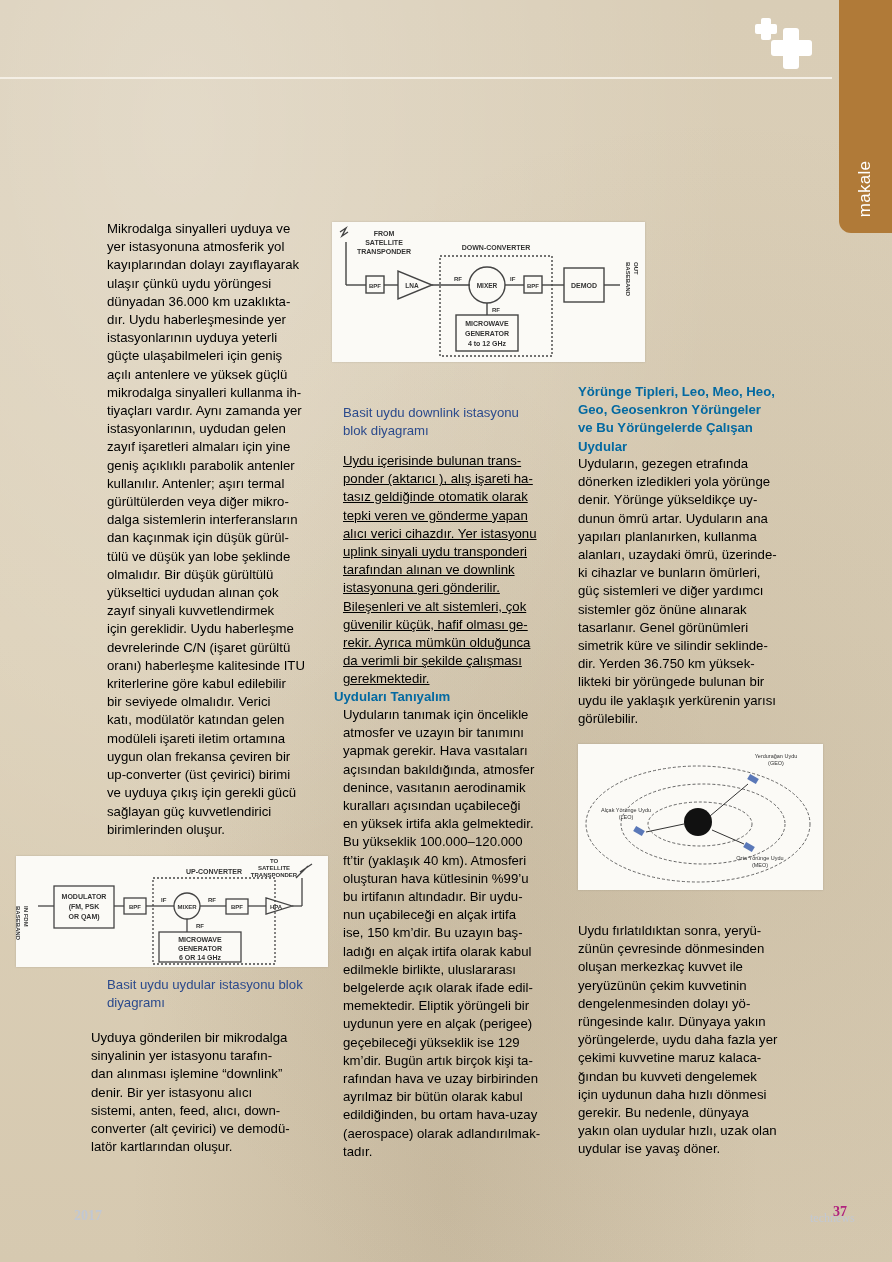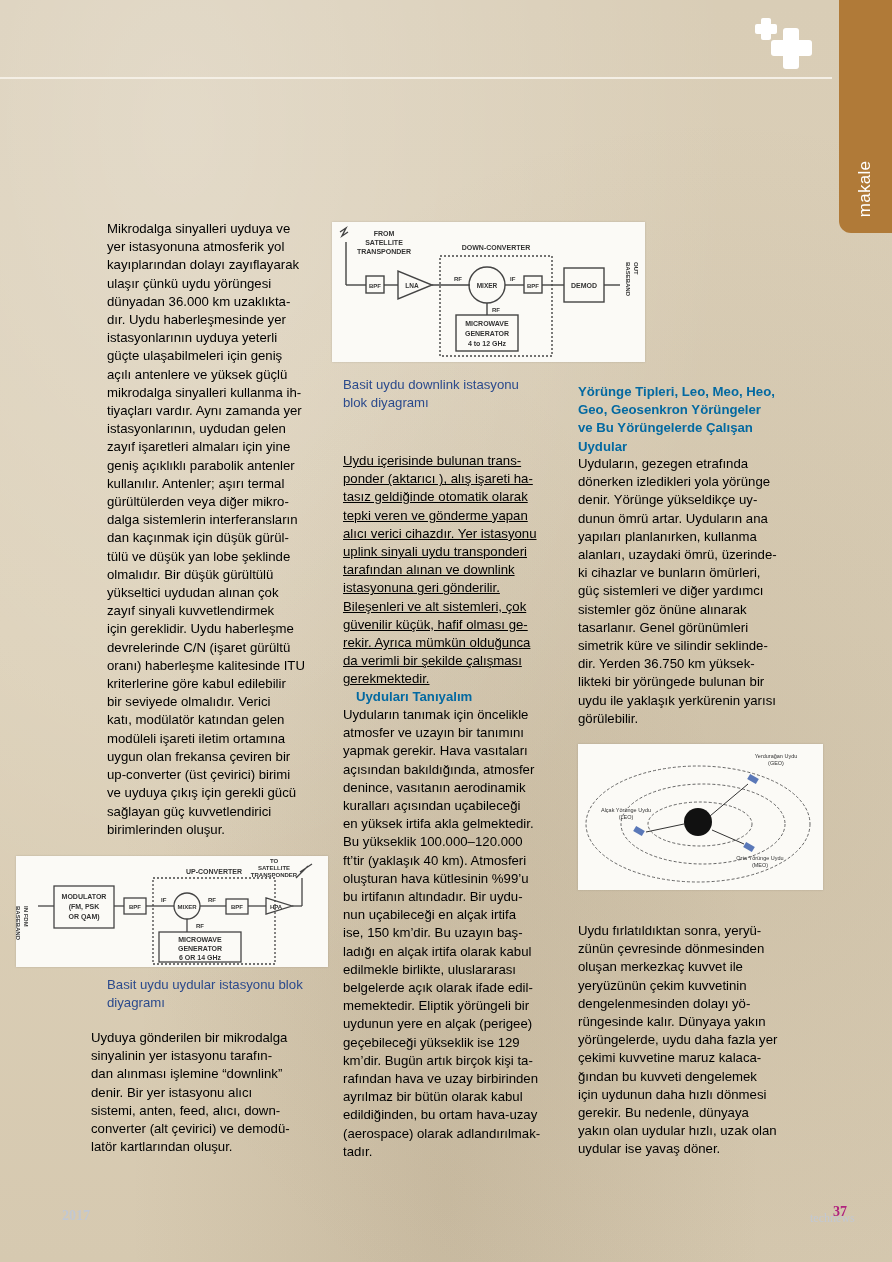--- a/index.html
+++ b/index.html
@@ -32,21 +32,21 @@
     position:absolute; font-size:13.2px; line-height:18.2px; color:#000000;
     white-space:pre-line;
   }
   .caption { position:absolute; font-size:13.2px; line-height:18.2px; color:#2b4a8c; white-space:pre-line; }
   .heading { position:absolute; font-size:13.2px; line-height:18.2px; font-weight:bold; color:#0369a1; white-space:pre-line; }
   .figure {
     position:absolute; background:#fbfaf6; box-shadow:0 0 2px rgba(0,0,0,0.15);
   }
   .figure svg { width:100%; height:100%; display:block; }
   .figure text { font-family:"Liberation Sans", sans-serif; font-weight:bold; fill:#333; }
-  .footer-year { position:absolute; left:62px; top:1208px; font-family:"Liberation Serif", serif; font-size:14px; color:#c2c8d2; font-weight:bold; }
+  .footer-year { position:absolute; left:74px; top:1208px; font-family:"Liberation Serif", serif; font-size:14px; color:#c2c8d2; font-weight:bold; }
   .footer-mag { position:absolute; left:776px; top:1211px; font-family:"Liberation Serif", serif; font-size:12px; color:#c2c8d2;margin-left:34px; }
   .footer-page { position:absolute; left:833px; top:1204px; font-family:"Liberation Serif", serif; font-size:14px; color:#b0237e; font-weight:bold; }
 </style>
 </head>
 <body>
 
 <div class="top-rule"></div>
 <div>
   <div class="plus" style="left:761px;top:18px;width:10px;height:22px;border-radius:2px;"></div>
   <div class="plus" style="left:755px;top:24px;width:22px;height:10px;border-radius:2px;"></div>
@@ -178,36 +178,36 @@
     <text x="252" y="66" font-size="7" text-anchor="middle">DEMOD</text>
     <text x="160" y="90" font-size="6">RF</text>
     <text x="155" y="104" font-size="7" text-anchor="middle">MICROWAVE</text>
     <text x="155" y="114" font-size="7" text-anchor="middle">GENERATOR</text>
     <text x="155" y="124" font-size="7" text-anchor="middle">4 to 12 GHz</text>
     <text x="294" y="40" font-size="6" transform="rotate(90 294 40)">BASEBAND</text>
     <text x="302" y="40" font-size="6" transform="rotate(90 302 40)">OUT</text>
   </svg>
 </div>
 
-<div class="caption" style="left:343px;top:376px;width:220px;">Basit uydu downlink istasyonu
+<div class="caption" style="left:343px;top:404px;width:220px;">Basit uydu downlink istasyonu
 blok diyagramı</div>
 <div class="text" style="left:343px;top:452px;width:220px;text-decoration:underline;">Uydu içerisinde bulunan trans-
 ponder (aktarıcı ), alış işareti ha-
 tasız geldiğinde otomatik olarak
 tepki veren ve gönderme yapan
 alıcı verici cihazdır. Yer istasyonu
 uplink sinyali uydu transponderi
 tarafından alınan ve downlink
 istasyonuna geri gönderilir.
 Bileşenleri ve alt sistemleri, çok
 güvenilir küçük, hafif olması ge-
 rekir. Ayrıca mümkün olduğunca
 da verimli bir şekilde çalışması
 gerekmektedir.</div>
-<div class="heading" style="left:356px;top:688px;width:220px;">Uyduları Tanıyalım</div>
+<div class="heading" style="left:334px;top:688px;width:220px;">Uyduları Tanıyalım</div>
 <div class="text" style="left:343px;top:706px;width:220px;">Uyduların tanımak için öncelikle
 atmosfer ve uzayın bir tanımını
 yapmak gerekir. Hava vasıtaları
 açısından bakıldığında, atmosfer
 denince, vasıtanın aerodinamik
 kuralları açısından uçabileceği
 en yüksek irtifa akla gelmektedir.
 Bu yükseklik 100.000–120.000
 ft’tir (yaklaşık 40 km). Atmosferi
 oluşturan hava kütlesinin %99’u

